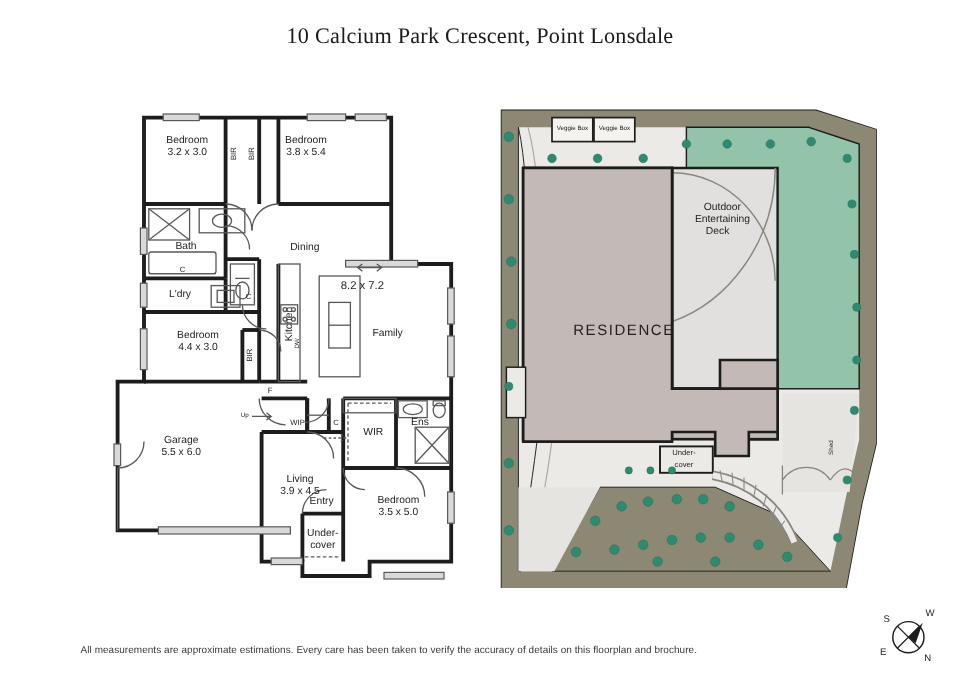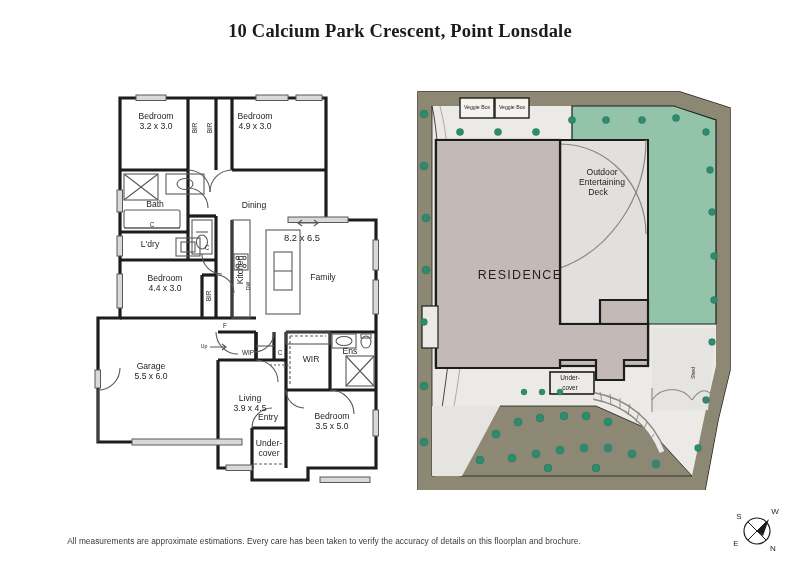--- a/index.html
+++ b/index.html
@@ -2,21 +2,21 @@
 <html><head>
 <meta charset="utf-8">
 <style>
   html,body{margin:0;padding:0;background:#ffffff;}
   body{width:800px;height:566px;position:relative;overflow:hidden;
        font-family:"Liberation Sans", sans-serif;color:#231f20;}
 
   #page-title{
     position:absolute;left:0;top:21px;width:800px;text-align:center;
     font-family:"Liberation Serif", serif;
-    font-size:18.5px;font-weight:700;letter-spacing:.2px;color:#1b1b1b;
+    font-size:18.5px;font-weight:400;letter-spacing:.2px;color:#1b1b1b;
   }
 
   #footer-note{
     position:absolute;left:0;top:536px;width:648px;text-align:center;
     font-size:8.3px;color:#3a3a3a;letter-spacing:.05px;
   }
 
   
   .canvas{position:absolute;}
   #floorplan-canvas{left:80px;top:70px;width:330px;height:420px;}
@@ -179,28 +179,28 @@
       <path d="M190,295 L208,295 M204,292 L208,295 L204,298" stroke-dasharray="2 2"></path>
     </g>
 
     </svg><div class="labels">
       <div class="rlabel" style="left:76px;top:52px">
         <span>Bedroom</span><br>
         <span class="dim">3.2 x 3.0</span>
       </div>
       <div class="rlabel" style="left:175px;top:52px">
         <span>Bedroom</span><br>
-        <span class="dim">4.9 x 3.0</span>
+        <span class="dim">3.8 x 5.4</span>
       </div>
       <div class="rlabel" style="left:75px;top:135px">Bath</div>
       <div class="rlabel tiny" style="left:72px;top:155px">C</div>
       <div class="rlabel" style="left:70px;top:175px">L'dry</div>
       <div class="rlabel tiny" style="left:127px;top:178px">C</div>
       <div class="rlabel" style="left:174px;top:136px">Dining</div>
-      <div class="rlabel big" style="left:222px;top:168px">8.2 x 6.5</div>
+      <div class="rlabel big" style="left:222px;top:168px">8.2 x 7.2</div>
       <div class="rlabel" style="left:243px;top:208px">Family</div>
       <div class="rlabel vert" style="left:161px;top:200px">Kitchen</div>
       <div class="rlabel vert mini" style="left:169px;top:216px">DW</div>
       <div class="rlabel" style="left:85px;top:214px">
         <span>Bedroom</span><br>
         <span class="dim">4.4 x 3.0</span>
       </div>
       <div class="rlabel vert tiny" style="left:129px;top:226px">BIR</div>
       <div class="rlabel tiny" style="left:145px;top:256px">F</div>
       <div class="rlabel tiny" style="left:168px;top:283px">WIP</div>

